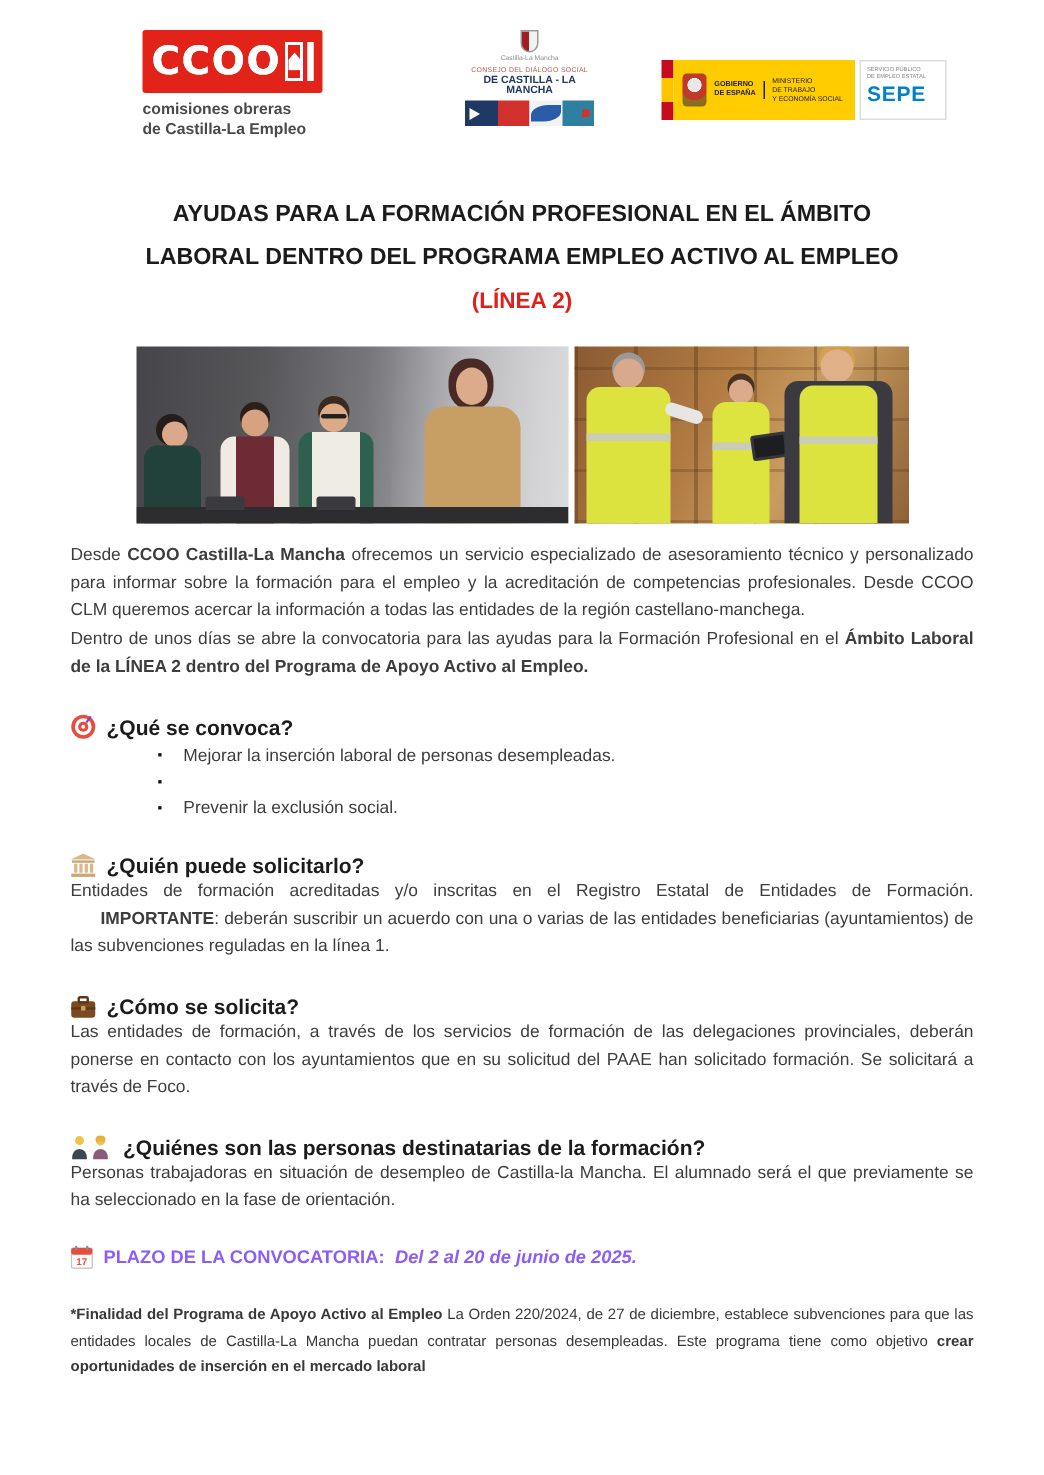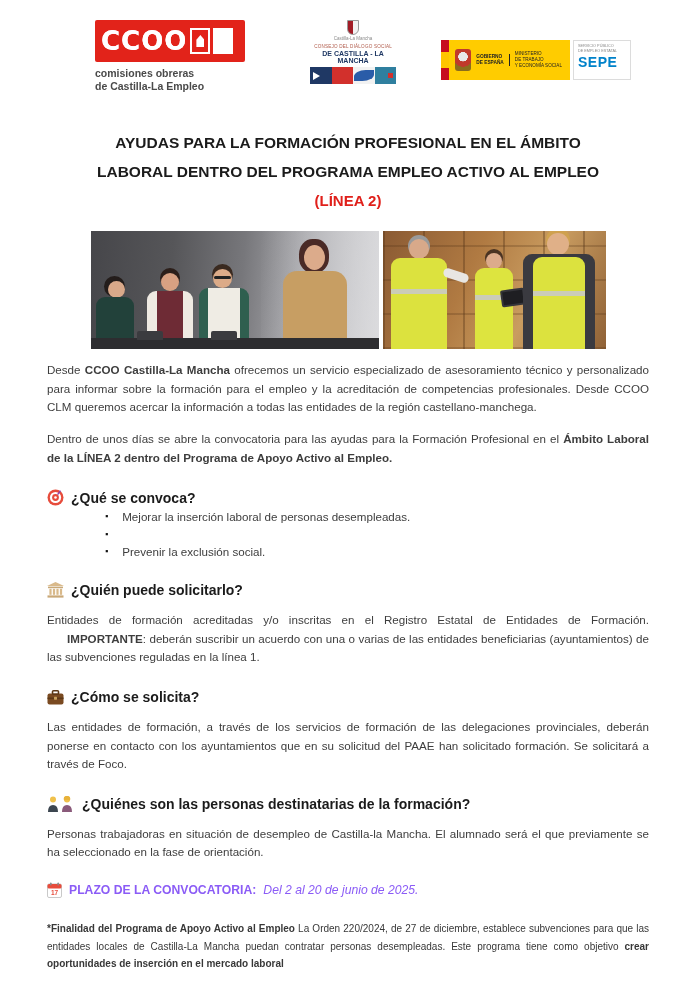--- a/index.html
+++ b/index.html
@@ -8,21 +8,21 @@
     width:696px; height:983px; margin:0 auto; position:relative;
     font-family:"Liberation Sans","DejaVu Sans",sans-serif;
     color:#3d3d3d; overflow:hidden;
   }
   .page { padding:16px 47px 0 47px; }
 
   
   .header { display:flex; justify-content:space-between; align-items:flex-start; padding:4px 18px 0 48px; }
   .ccoo-block { width:170px; }
   .ccoo-box {
-    background:#e2231a; width:150px; height:42px; display:flex; align-items:center;
+    background:#e2231a; width:120px; height:42px; display:flex; align-items:center;
     padding:0 6px; gap:3px; border-radius:2px;
   }
   .ccoo-letters { color:#fff; font-weight:bold; font-size:26px; letter-spacing:1px; line-height:1;
     text-shadow:0 0 0 #fff; font-family:"DejaVu Sans",sans-serif; }
   .ccoo-cell { width:20px; height:26px; border:2px solid #fff; display:flex; align-items:center; justify-content:center; }
   .ccoo-cell.solid { background:#fff; }
   .ccoo-fig { width:8px; height:12px; background:#fff; clip-path:polygon(50% 0,100% 40%,100% 100%,0 100%,0 40%); }
   .ccoo-tagline { font-size:10.5px; font-weight:bold; color:#4a4a4a; line-height:1.25; margin-top:5px; }
 
   .clm-block { width:86px; text-align:center; font-size:4px; color:#777; }
@@ -70,29 +70,29 @@
       linear-gradient(115deg,#8a5a33 0%,#b07a42 38%,#c99c60 65%,#8f6136 100%); }
   .head { position:absolute; border-radius:50%; }
   .torso { position:absolute; border-radius:9px 9px 0 0; }
   .tableband { position:absolute; left:0; right:0; bottom:0; height:11px; background:#2d2d30; }
   .laptop { position:absolute; bottom:9px; width:26px; height:9px; background:#3b3b3f; border-radius:2px 2px 0 0; }
   .vest-stripe { position:absolute; left:0; right:0; height:5px; background:rgba(200,200,205,.85); }
   .tablet { position:absolute; width:24px; height:17px; background:#1e1e22; border:2px solid #35353a; border-radius:2px; transform:rotate(-8deg); }
 
   
   .body-txt { font-size:11.6px; line-height:1.6; text-align:justify; color:#3d3d3d; }
-  .para { margin-top:13px; }
+  .para { }
   .section-h { display:flex; align-items:center; gap:7px; margin-top:22px; font-size:14px; font-weight:bold; color:#1b1b1b; }
   .section-h svg { flex:0 0 auto; }
   .bullets { margin-top:2px; }
   .bullet-li { display:flex; gap:14px; padding-left:58px; line-height:1.52; }
   .bullet-mark { font-size:9px; line-height:1.9; color:#111; }
   .plazo { display:flex; align-items:center; gap:7px; margin-top:20px; font-size:12.2px; color:#8b5cf6; }
   .plazo .lbl { font-weight:bold; }
-  .plazo .val { font-style:italic; }
+  .plazo .val { font-style:italic;font-weight:bold; }
   .footnote { margin-top:22px; font-size:10px; line-height:1.78; text-align:justify; color:#383838; }
 </style>
 </head>
 <body>
 
 <div class="page">
 
   <div class="header">
 
     <div class="ccoo-block">

